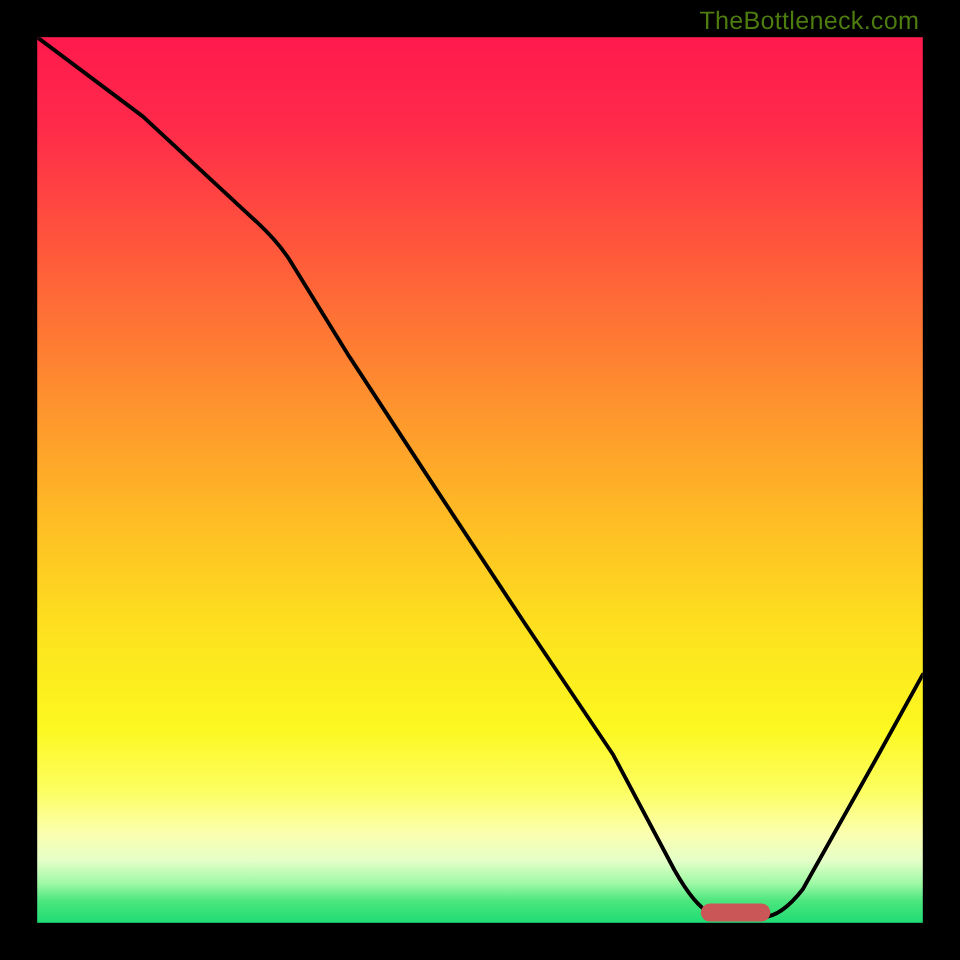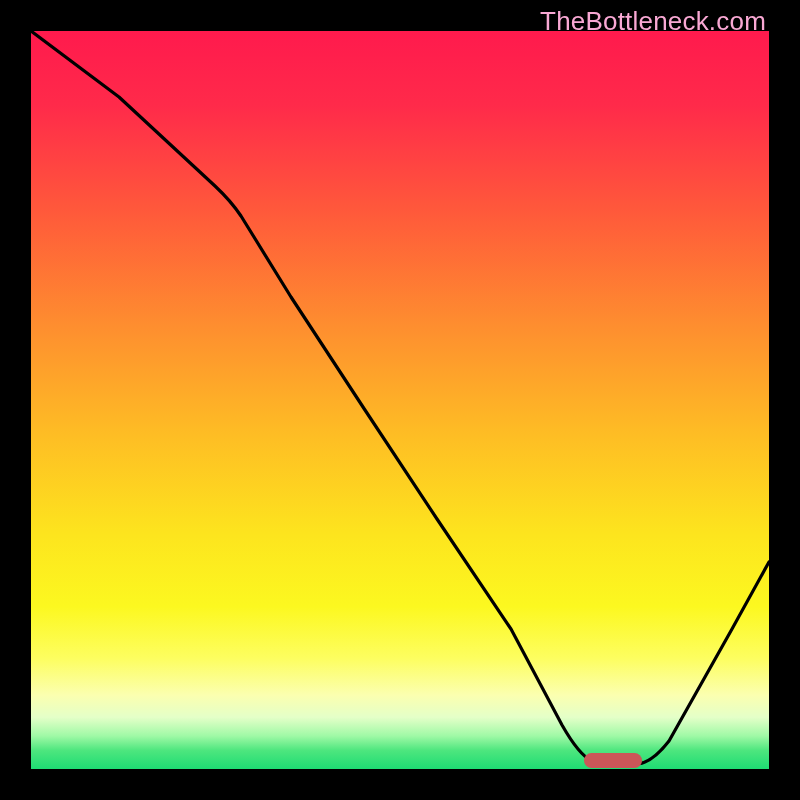--- a/index.html
+++ b/index.html
@@ -40,22 +40,22 @@
       #e4ffc8 93%,
       #a0f9a6 95.5%,
       #4de67e 97.5%,
       #1edc73 100%
     );
   }
   .watermark {
     position: absolute;
     top: 6px;
     right: 34px;
-    color: #f9a8d4;
-    font-size: 26px;
+    color: #4d7c0f;
+    font-size: 21px;
     letter-spacing: 0.2px;
     font-weight: 500;
   }
   svg.curve {
     position: absolute;
     top: 0;
     left: 0;
   }
   .marker {
     fill: #cb5658;

